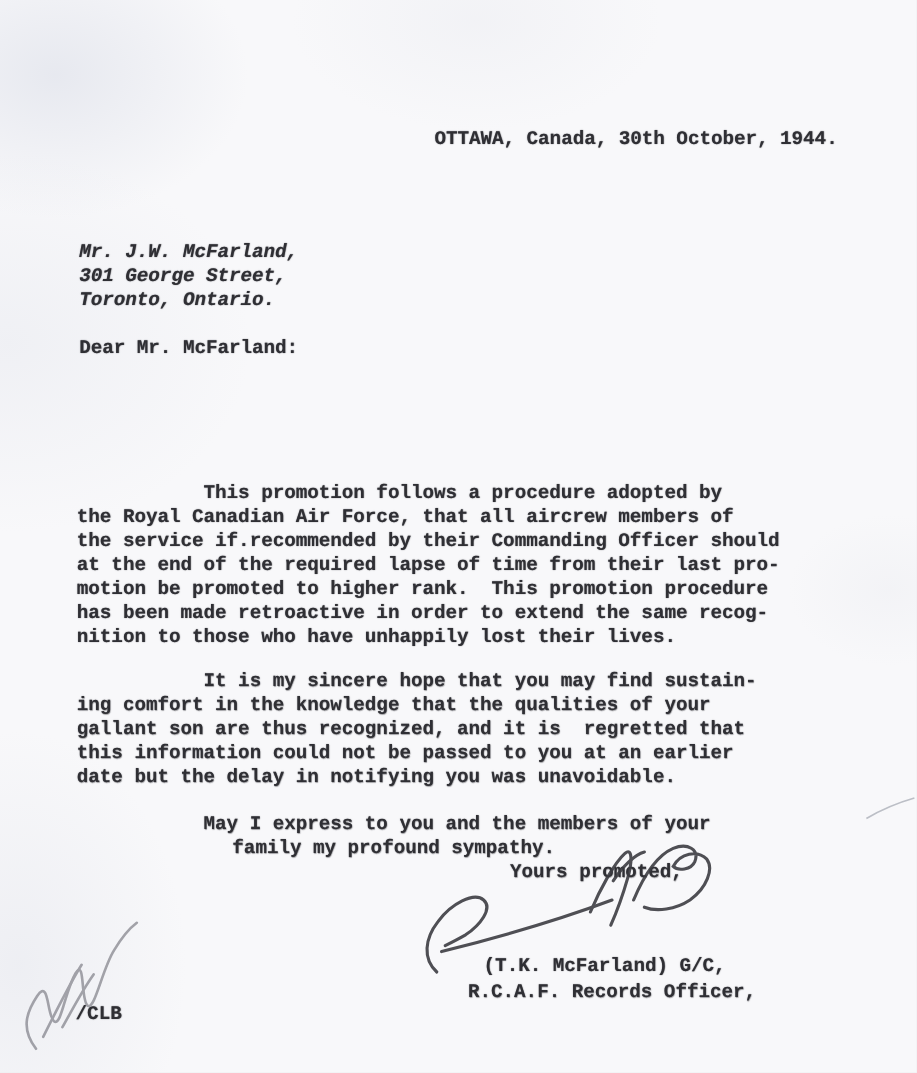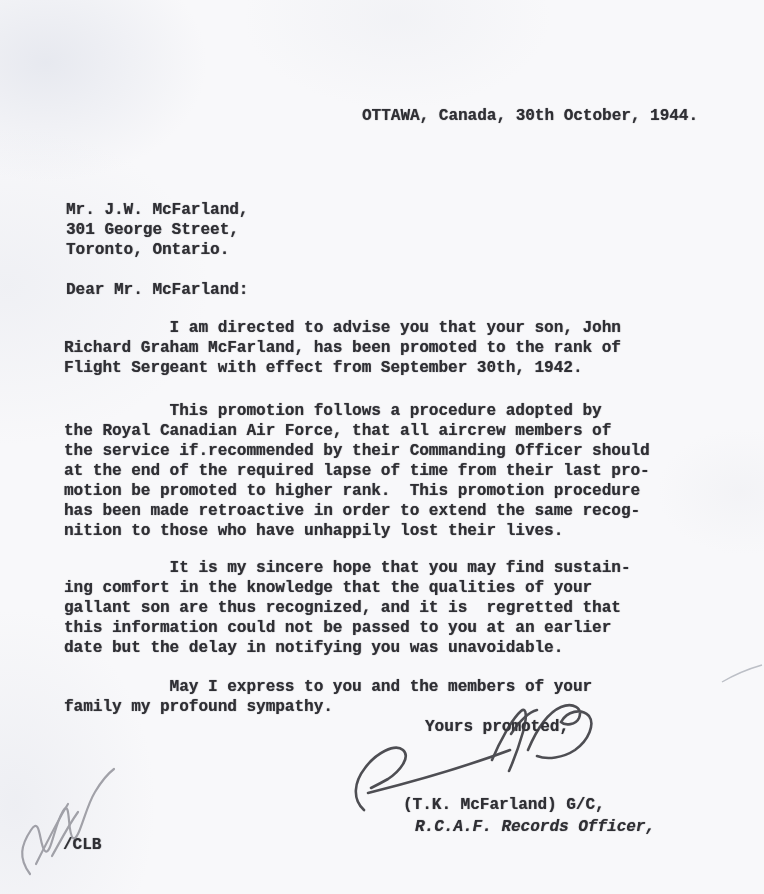--- a/index.html
+++ b/index.html
@@ -25,51 +25,48 @@
     line-height: 20px;
     font-weight: 700;
     letter-spacing: 0;
     white-space: pre;
     color: var(--ink, #2f2f34);
     text-shadow: 0 0 1px rgba(47,47,52,0.55), 0.4px 0.4px 0.7px rgba(47,47,52,0.35);
     margin-top: 36px;
   }
   
   .dateline      { left: 362px; top: 70px;  }
-  .recipient     { left: 66px;  top: 164px; }
+  .recipient     { left: 66px;  top: 164px; font-style: italic; }
   .salutation    { left: 66px;  top: 244px; text-align: right; }
   .para-1        { left: 64px;  top: 282px; }
   .para-2        { left: 64px;  top: 365px; }
   .para-3        { left: 64px;  top: 522px; }
-  .para-4        { left: 64px;  top: 641px; }
+  .para-4        { left: 64px;  top: 641px; text-align: center; }
   .closing       { left: 425px; top: 681px; }
   .sig-name      { left: 403px; top: 759px; }
-  .sig-title     { left: 415px; top: 781px; font-style: italic; }
+  .sig-title     { left: 390px; top: 781px; }
   .sig-org       { left: 401px; top: 802px; }
   .reference     { left: 63px;  top: 799px; }
   .signature-svg { position: absolute; left: 350px; top: 698px; }
   .initials-svg  { position: absolute; left: 8px;   top: 760px; }
   .crease-svg    { position: absolute; left: 718px; top: 660px; }
 </style>
 </head>
 <body>
 
 <div class="paper">
 
   <div class="typed dateline">OTTAWA, Canada, 30th October, 1944.</div>
 
   <div class="typed recipient">Mr. J.W. McFarland,
 301 George Street,
 Toronto, Ontario.</div>
 
   <div class="typed salutation">Dear Mr. McFarland:</div>
 
-  <div class="typed para-1">           I am directed to advise you that your son, John
-Richard Graham McFarland, has been promoted to the rank of
-Flight Sergeant with effect from September 30th, 1942.</div>
 
   <div class="typed para-2">           This promotion follows a procedure adopted by
 the Royal Canadian Air Force, that all aircrew members of
 the service if.recommended by their Commanding Officer should
 at the end of the required lapse of time from their last pro-
 motion be promoted to higher rank.  This promotion procedure
 has been made retroactive in order to extend the same recog-
 nition to those who have unhappily lost their lives.</div>
 
   <div class="typed para-3">           It is my sincere hope that you may find sustain-

